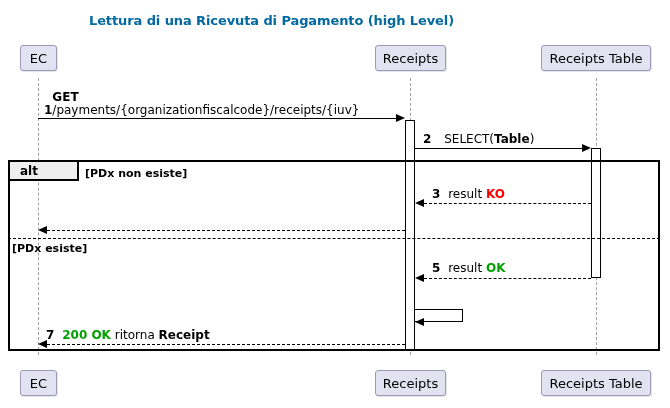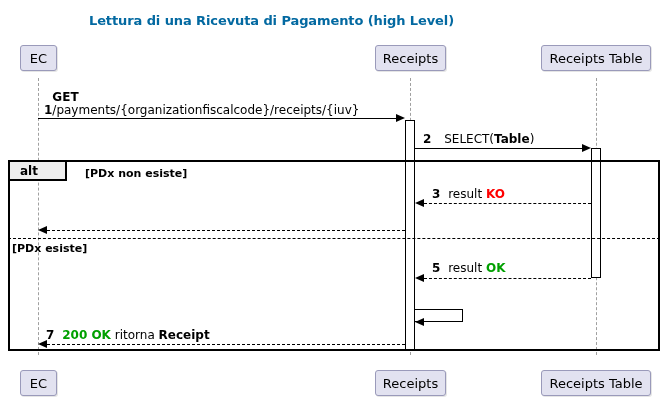--- a/index.html
+++ b/index.html
@@ -172,21 +172,21 @@
   </div>
   <div class="participant" style="left:541px; top:370px; width:110px;">
     <span>Receipts Table</span>
   </div>
 
   <div class="activation" style="left:405px; top:120px; height:231px;"></div>
   <div class="activation" style="left:591px; top:148px; height:130px;"></div>
 
   <div class="frag" style="left:8px; top:160px; width:652px; height:191px;"></div>
 
-  <div class="frag-tab" style="left:10px; top:162px; width:57px; height:19px;">
+  <div class="frag-tab" style="left:10px; top:162px; width:69px; height:19px;">
     <span>alt</span>
   </div>
 
   <svg class="frag-tab-notch" style="left:67px; top:162px;" width="13" height="20" viewBox="0 0 13 20">
     <polygon points="0,0 13,0 0,19" fill="#EEEEEE" stroke="none"></polygon>
     <line x1="13" y1="0" x2="0" y2="19" stroke="#000000" stroke-width="2"></line>
   </svg>
 
   <div class="frag-guard" style="left:85px; top:167px;">[PDx non esiste]</div>
 

